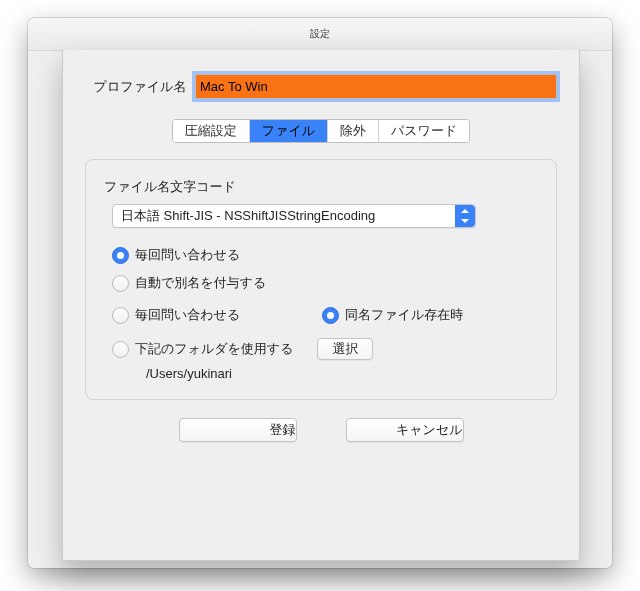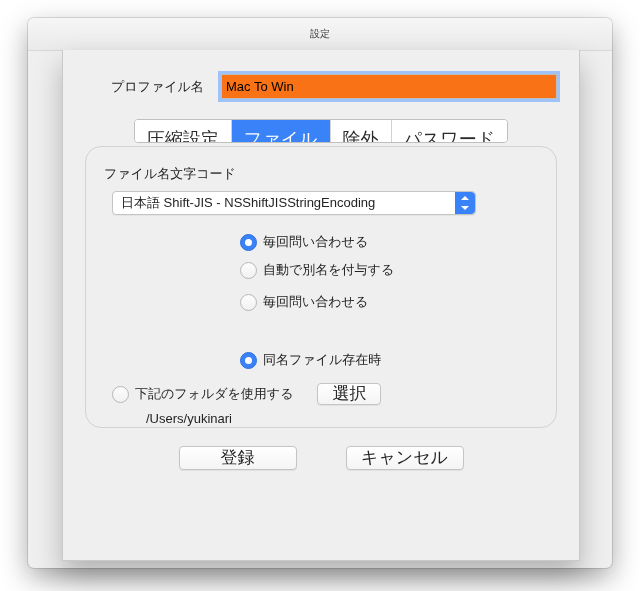--- a/index.html
+++ b/index.html
@@ -46,23 +46,22 @@
   }
 
   
   .profile-row {
     display: flex;
     align-items: center;
     padding: 24px 22px 12px 22px;
   }
   .profile-row .label {
     width: 110px;
-    text-align: left;
-    font-size: 13px;
-    margin-left: 26px;
+    text-align: center;
+    font-size: 13px;
   }
   .profile-row input[type=text] {
     flex: 1;
     height: 21px;
     font-size: 13px;
     padding: 1px 4px;
     border: 1px solid #bdbdbd;
     background: #f97316; 
     box-shadow: 0 0 0 3px rgba(93,157,255,0.55);
     outline: none;
@@ -76,41 +75,41 @@
   }
   .seg {
     display: inline-flex;
     border: 1px solid #bfbfbf;
     border-radius: 4px;
     overflow: hidden;
     background: #fcfcfc;
     height: 22px;
   }
   .seg .tab {
-    padding: 8px 12px;
+    padding: 0 12px;
     line-height: 22px;
-    font-size: 18px;
+    font-size: 13px;
     color: #2b2b2b;
     border-right: 1px solid #d2d2d2;
     cursor: default;
     background: #ffffff;
   }
   .seg .tab:last-child { border-right: none; }
   .seg .tab.active {
     background: #3a82f7;
-    color: #ffffff;
+    color: #000000;
   }
 
   
   .group {
-    margin: 2px 22px 0 22px;
+    margin: 18px 22px 0 22px;
     border: 1px solid #d3d3d3;
-    border-radius: 16px;
+    border-radius: 8px;
     background: #efefef;
-    padding: 14px 18px 1px 18px;
+    padding: 14px 18px 18px 18px;
     position: relative;
     top: -2px; 
   }
   .section-head {
     font-size: 13px;
     margin: 4px 0 8px 0;
   }
 
   
   .popup {
@@ -150,21 +149,20 @@
     border-top: 4px solid #fff;
   }
 
   
   .radio-rows { margin: 4px 0 14px 8px; }
   .radio-row {
     display: flex;
     gap: 40px;
     margin-bottom: 10px;
     align-items: center;
-    flex-direction: column;
   }
   .radio {
     display: inline-flex;
     align-items: center;
     gap: 6px;
     min-width: 170px;
     font-size: 13px;
   }
   .dot {
     width: 15px; height: 15px;
@@ -183,22 +181,22 @@
     position: absolute;
     left: 4px; top: 4px;
     width: 7px; height: 7px;
     border-radius: 50%;
     background: #ffffff;
   }
 
   
   .btn, .btn-big {
     display: inline-block;
-    text-align: center;
-    font-size: 17px;
+    text-align: right;
+    font-size: 13px;
     border: 1px solid #c4c4c4;
     background: linear-gradient(#ffffff,#f4f4f4);
     border-radius: 4px;
     box-shadow: 0 1px 1px rgba(0,0,0,0.06);
     cursor: default;
   }
   .btn {
     height: 20px; line-height: 20px;
     padding: 0 14px;
   }

